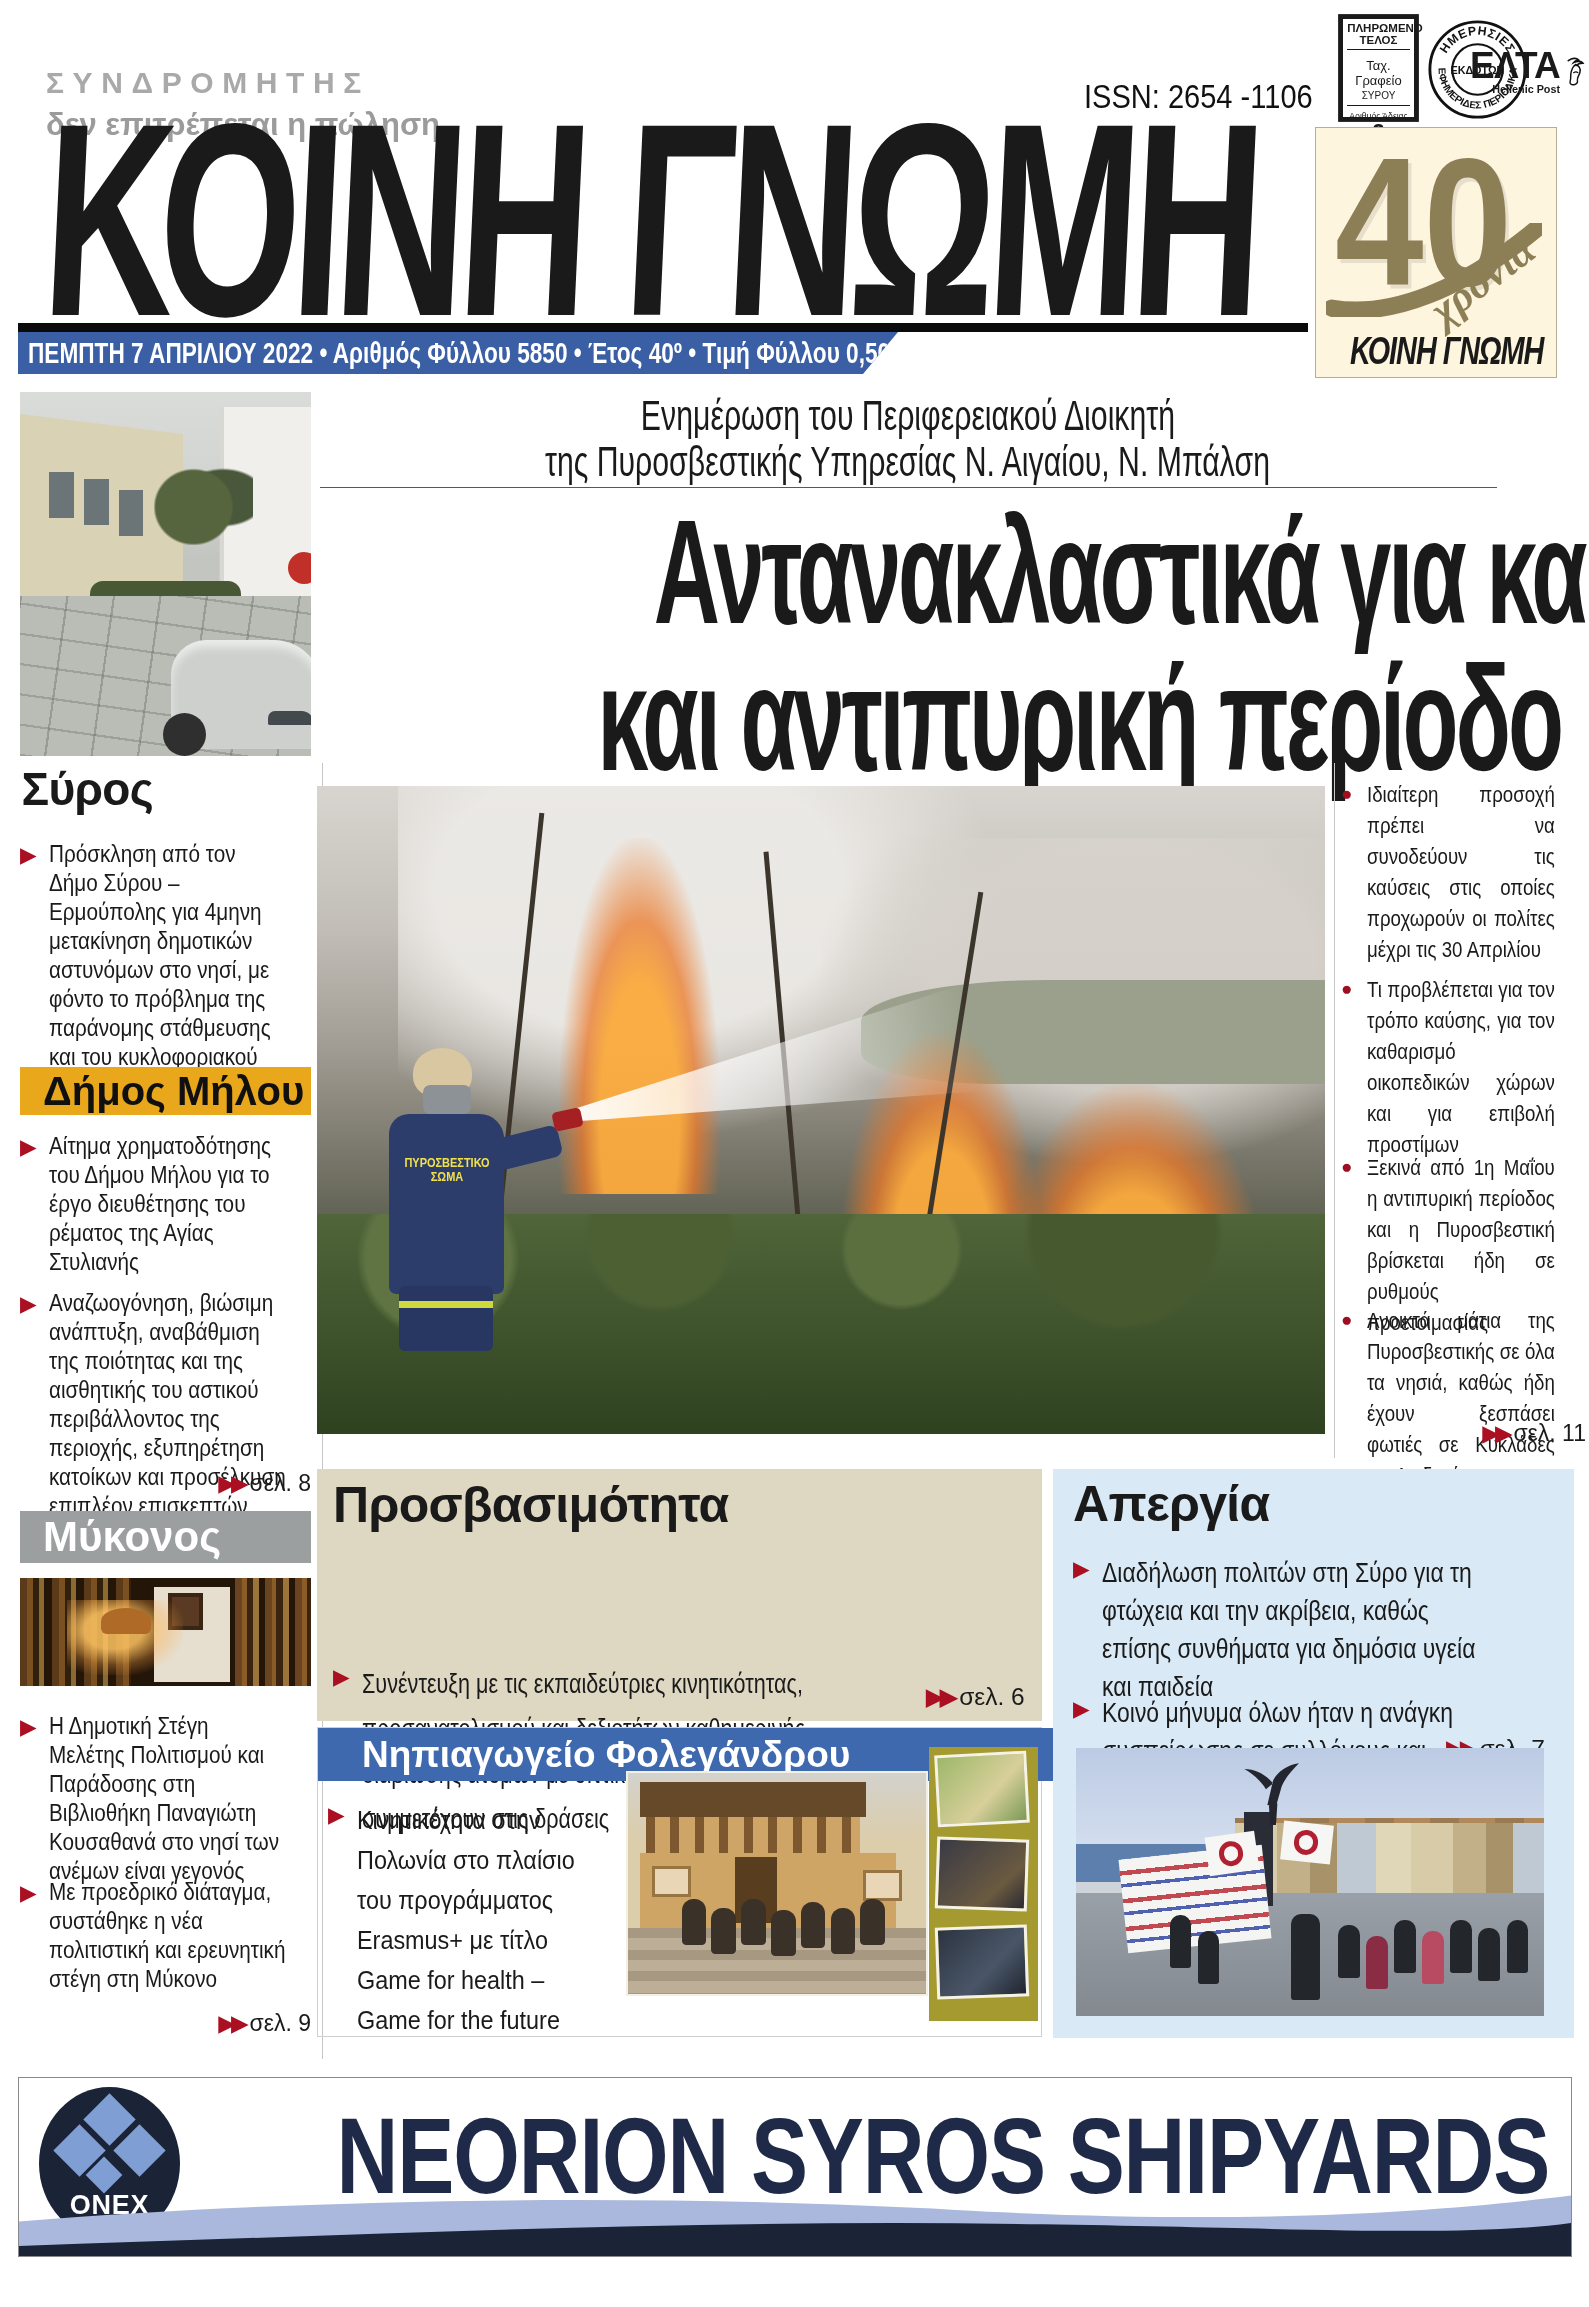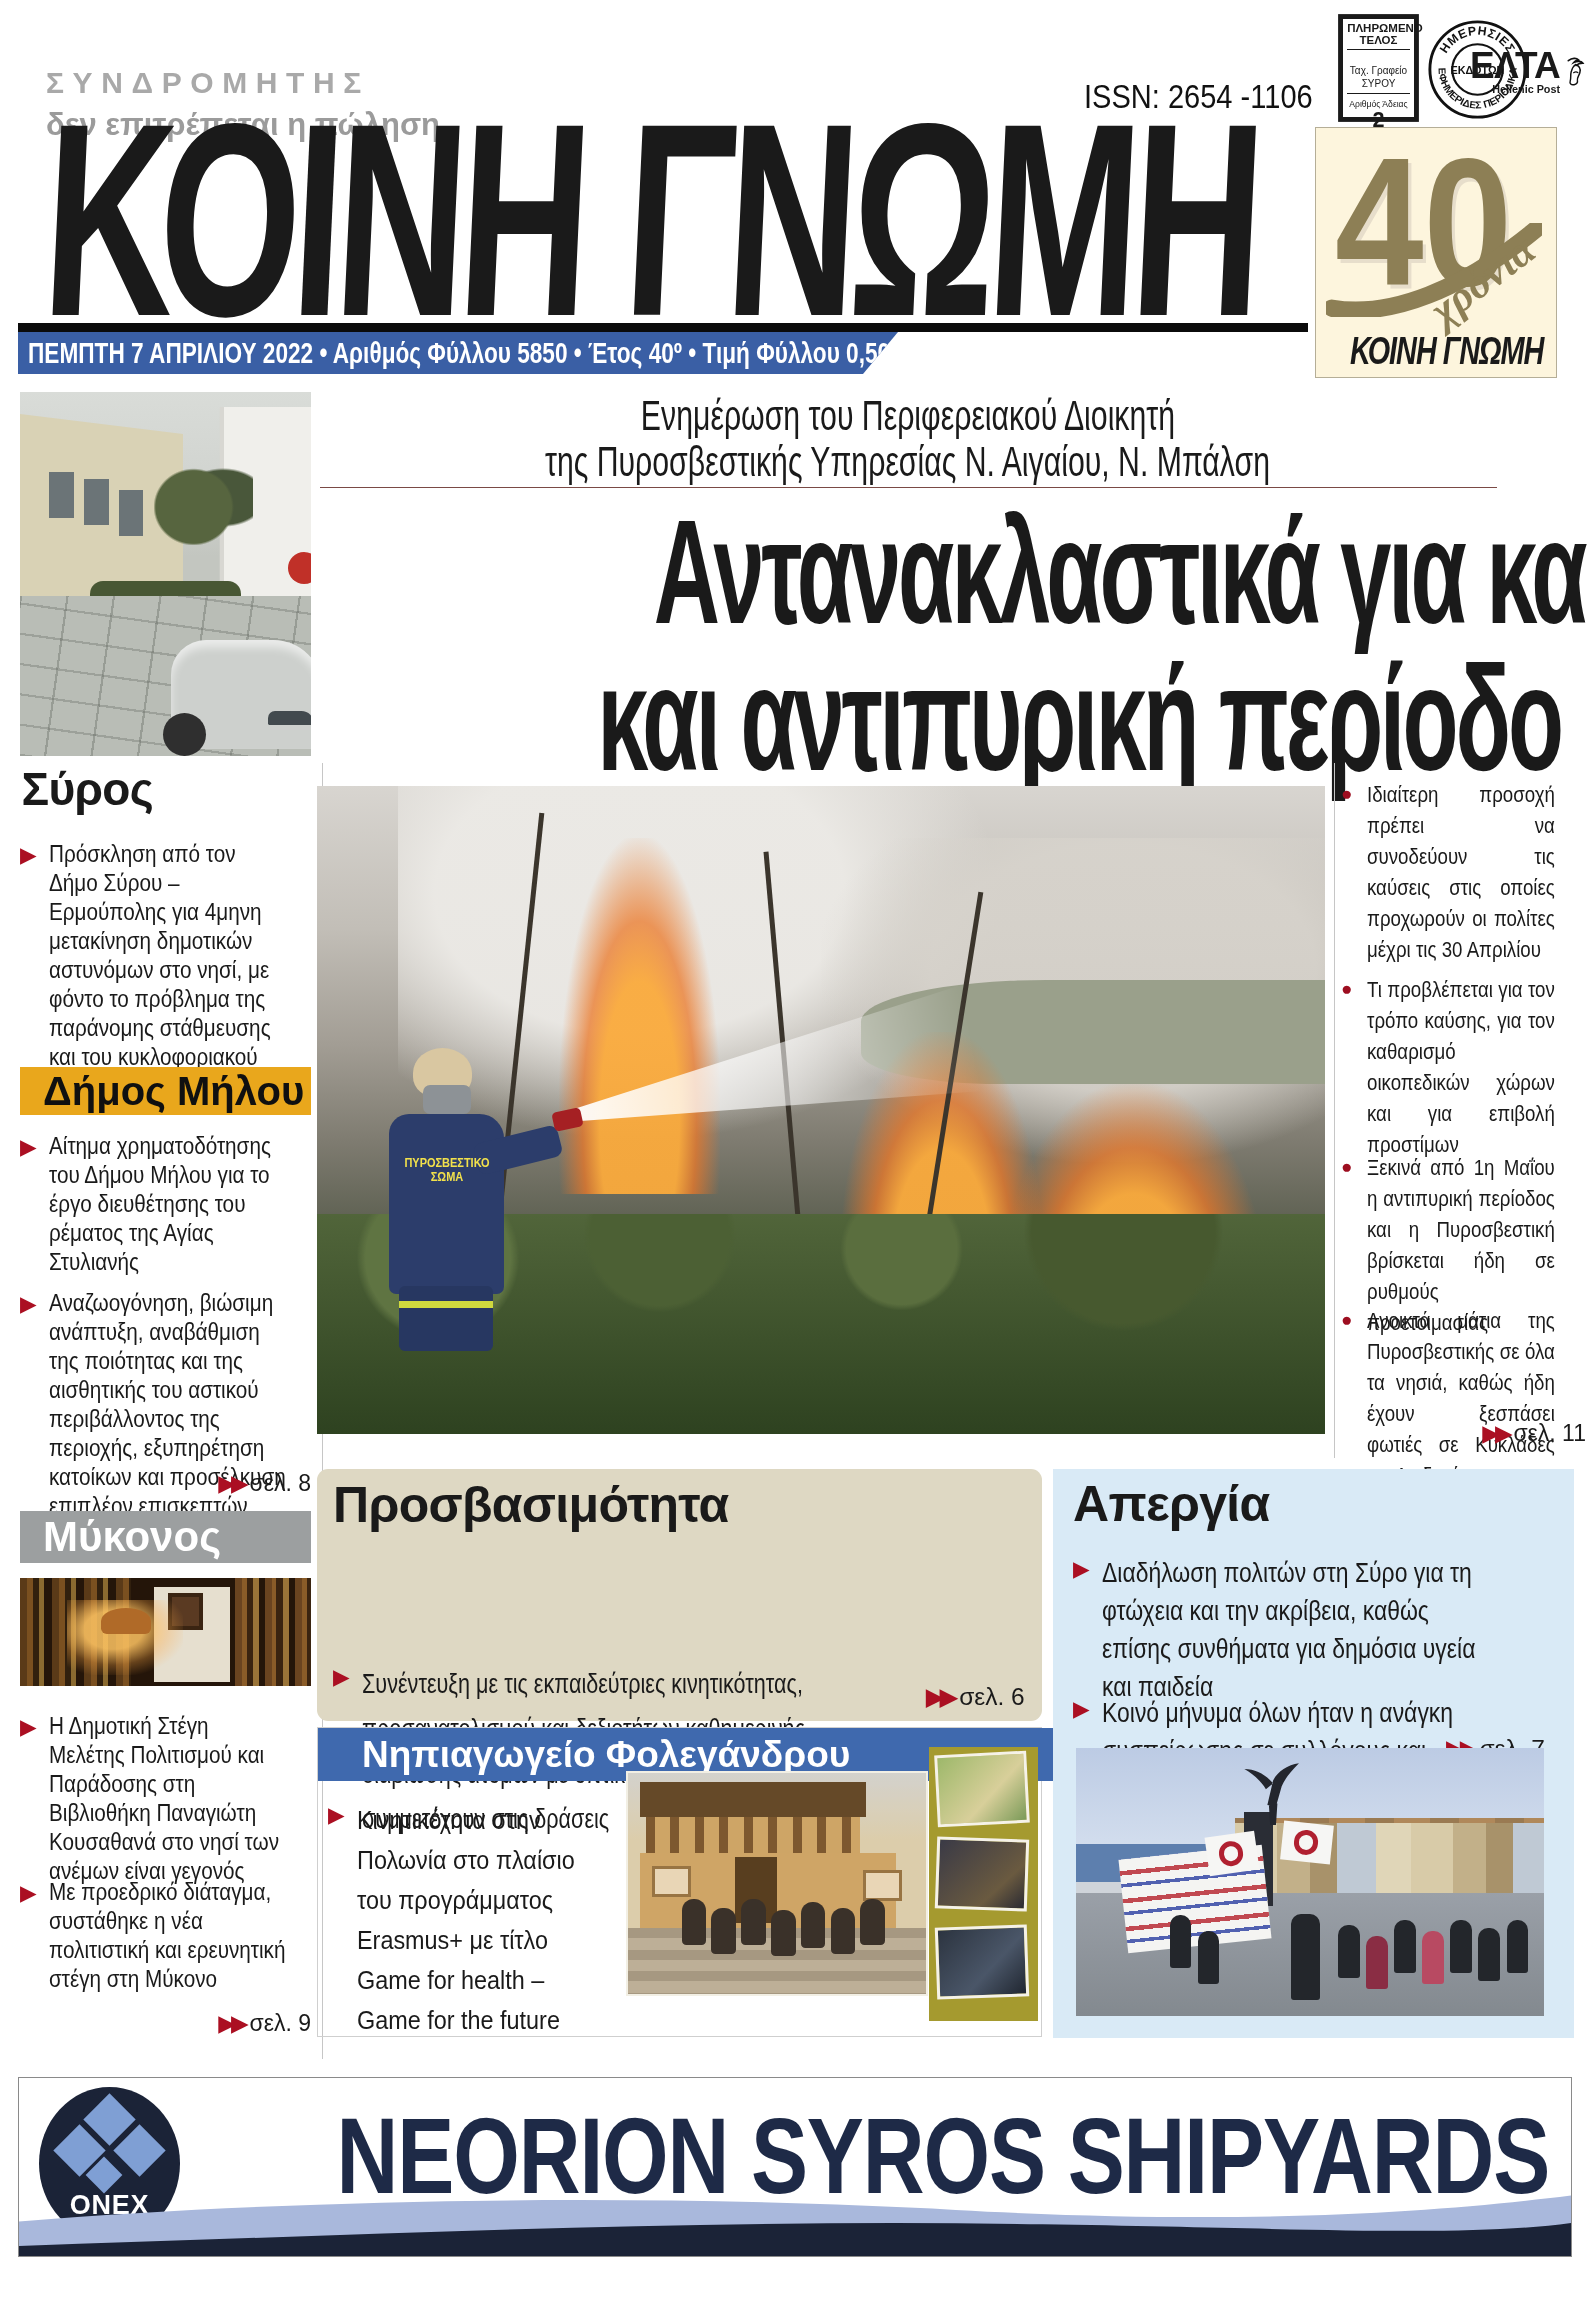--- a/index.html
+++ b/index.html
@@ -9,21 +9,21 @@
 
   
   .subscriber-word{color:#a9a9a9;font-weight:700;font-size:30px;letter-spacing:8.6px;}
   .subscriber-note{color:#9b9b9b;font-weight:700;font-size:31px;margin-top:7.2px;}
   .issn{font-size:33px;color:#111;transform:scaleX(.88);transform-origin:left;white-space:nowrap;}
 
   .stampbox{border:2.9px solid #1a1a1a;box-shadow:0 0 0 1.4px #fff inset,0 0 0 2.9px #1a1a1a;
             width:75px;height:102px;background:#fff;display:flex;flex-direction:column;align-items:center;
             text-align:center;padding:2.9px 1.4px;box-sizing:border-box;}
   .stampbox .b1{font-weight:700;font-size:11.5px;line-height:12.2px;border-bottom:1.4px solid #1a1a1a;width:92%;padding-bottom:2.2px;}
-  .stampbox .b2{font-size:10px;margin-top:15px;}
+  .stampbox .b2{font-size:13px;margin-top:8px;}
   .stampbox .b3{font-size:10px;margin:2.2px 0 2.9px;border-bottom:1.4px solid #1a1a1a;width:92%;padding-bottom:3.6px;}
   .stampbox .b4{font-size:8.6px;margin-top:2.2px;}
   .stampbox .b5{font-weight:700;font-size:21.6px;line-height:21.6px;}
 
   .elta-name{font-weight:700;font-size:37px;line-height:35px;letter-spacing:-0.7px;}
   .elta-sub{font-weight:700;font-size:10.8px;}
 
   
   .masthead{left:40px;top:114px;width:1271px;height:210px;display:flex;align-items:flex-end;overflow:visible;}
   .masthead span{font-size:275px;font-weight:900;letter-spacing:-11.5px;line-height:.76;white-space:nowrap;
@@ -71,21 +71,21 @@
   .arr{color:#ab0f22;letter-spacing:-5px;margin-right:5.8px;font-style:normal;}
   .arr::before{content:"▶▶";}
   .pageref{white-space:nowrap;font-weight:400;}
 
   .secbar{position:absolute;display:flex;align-items:center;padding-left:23px;box-sizing:border-box;font-weight:800;}
   .goldbar{background:#e9a71c;color:#101010;font-size:40px;}
   .graybar{background:#9c9fa0;color:#ffffff;font-size:42px;}
   .bluebar{background:#3f69ae;color:#ffffff;font-size:37px;}
   .htitle{position:absolute;font-weight:800;font-size:46px;letter-spacing:-0.7px;}
 
-  .beigebox{background:#ded8c3;border-radius:11px;}
+  .beigebox{background:#ded8c3;}
   .bluebox{background:#d9eaf6;}
 
   .mid{font-size:27px;line-height:45px;}
   .kgc{font-size:26px;line-height:40px;}
   .stk{font-size:27px;line-height:38px;}
 
   
   .ph{position:absolute;overflow:hidden;}
   .street{background:linear-gradient(180deg,#d9dcd8 0%,#cfd2ce 30%,#c3c6c0 45%);}
   .street .bldL{position:absolute;left:0;top:6%;width:56%;height:52%;background:#d9d2b5;transform:skewY(7deg);transform-origin:left top;border-bottom:5.8px solid #b8b095;}

